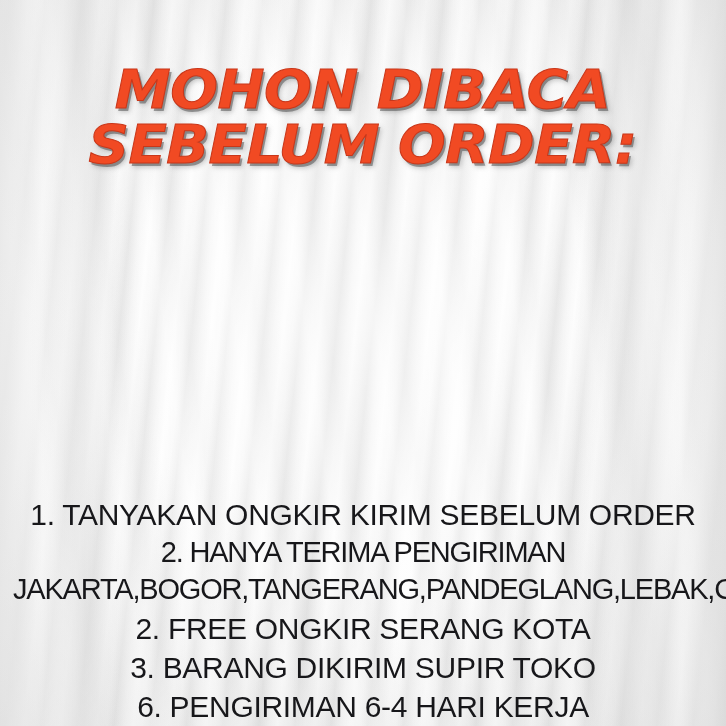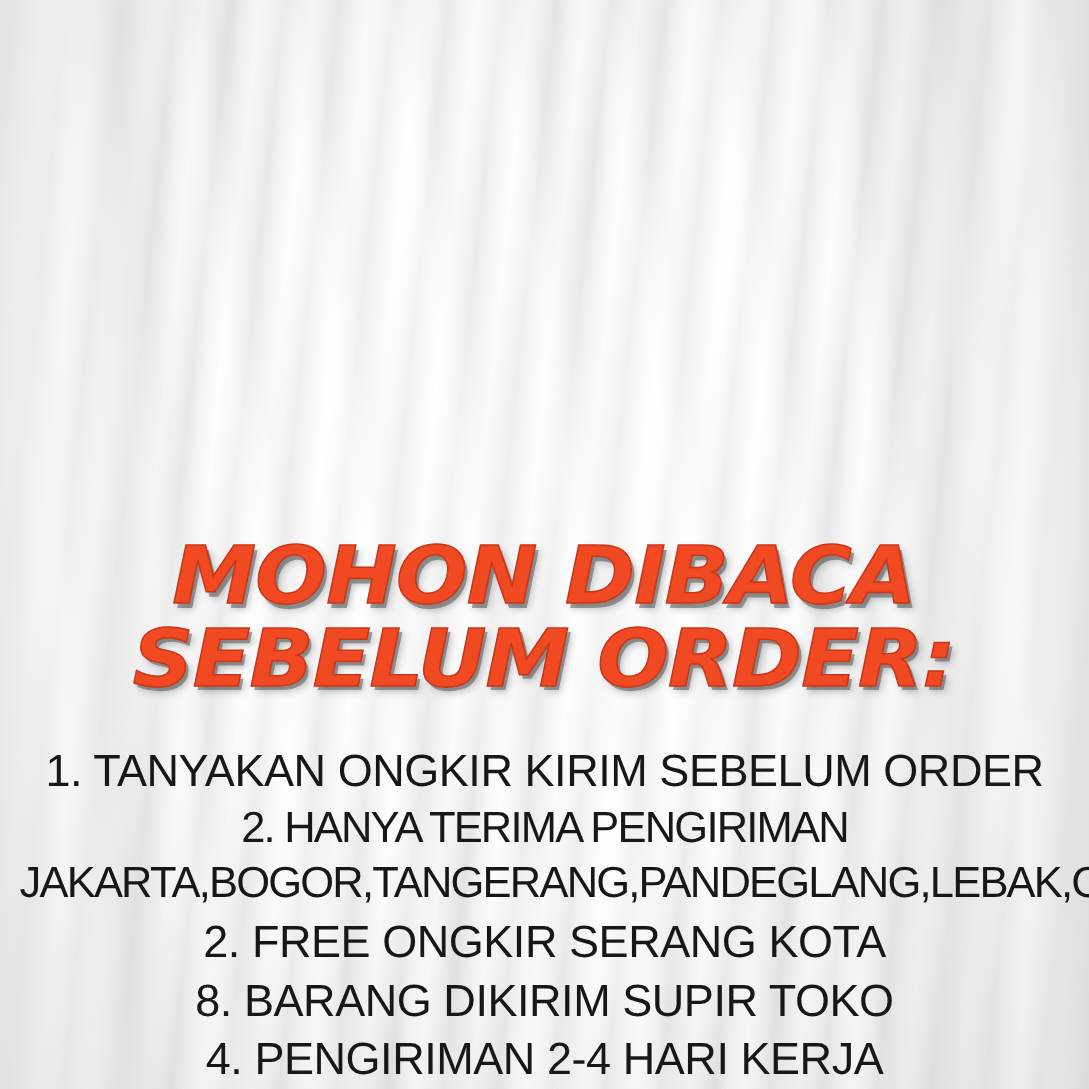--- a/index.html
+++ b/index.html
@@ -80,22 +80,22 @@
       rgba(255,255,255,0.25) 45%,
       rgba(200,200,200,0.28) 100%);
   }
 
   .content {
     position: absolute;
     inset: 0;
     display: flex;
     flex-direction: column;
     align-items: center;
-    justify-content: flex-end;
-    padding-top: 108px;
+    justify-content: space-between;
+    padding-top: 64px;
     box-sizing: border-box;
   }
 
   .headline {
     text-align: center;
     line-height: 0.97;
     letter-spacing: -0.5px;
   }
   .headline-line {
     display: block;
@@ -148,18 +148,18 @@
 
     <div class="headline">
       <span class="headline-line line1">MOHON DIBACA</span>
       <span class="headline-line line2">SEBELUM ORDER:</span>
     </div>
 
     <div class="body-list">
       <span class="item">1. TANYAKAN ONGKIR KIRIM SEBELUM ORDER</span>
       <span class="item tight">2. HANYA TERIMA PENGIRIMAN JAKARTA,BOGOR,TANGERANG,PANDEGLANG,LEBAK,CILEGON,MERAK,LABUAN,ANYER,BALARAJA</span>
       <span class="item">2. FREE ONGKIR SERANG KOTA</span>
-      <span class="item">8. BARANG DIKIRIM SUPIR TOKO</span>
-      <span class="item">4. PENGIRIMAN 2-4 HARI KERJA</span>
+      <span class="item">3. BARANG DIKIRIM SUPIR TOKO</span>
+      <span class="item">6. PENGIRIMAN 6-4 HARI KERJA</span>
     </div>
 
   </div>
 </div>
 
 </body></html>

